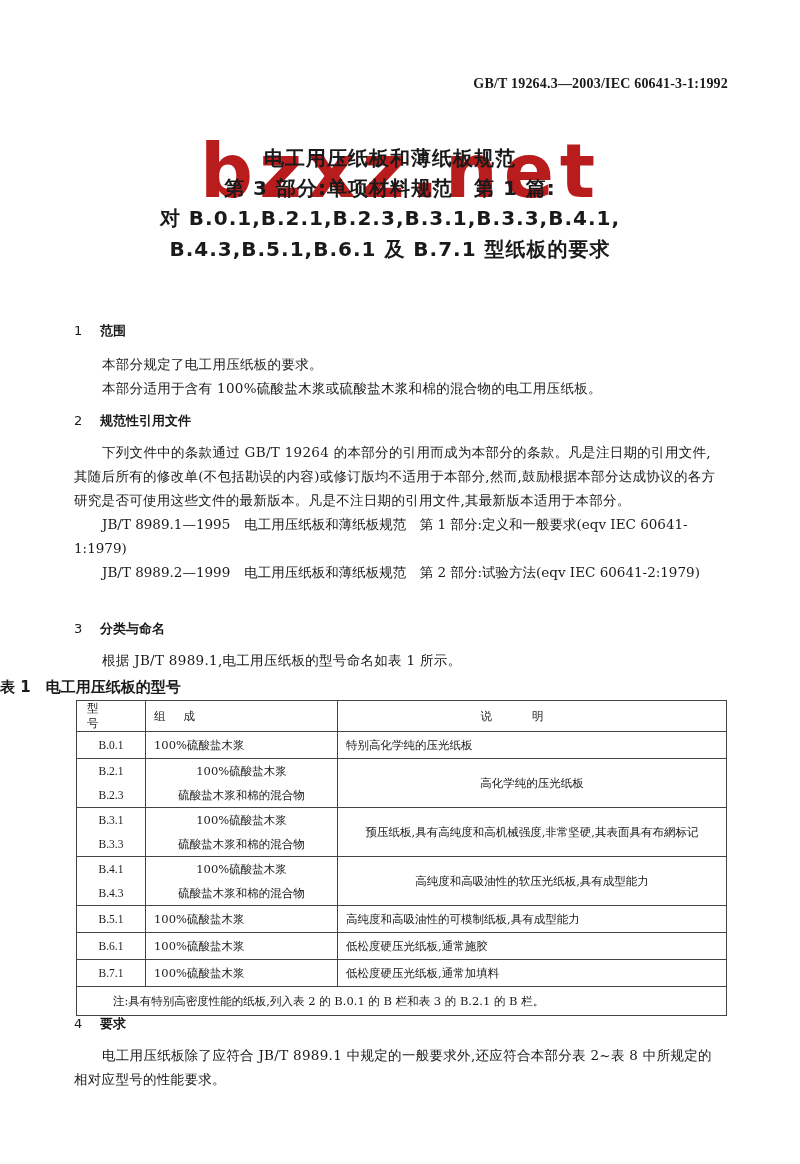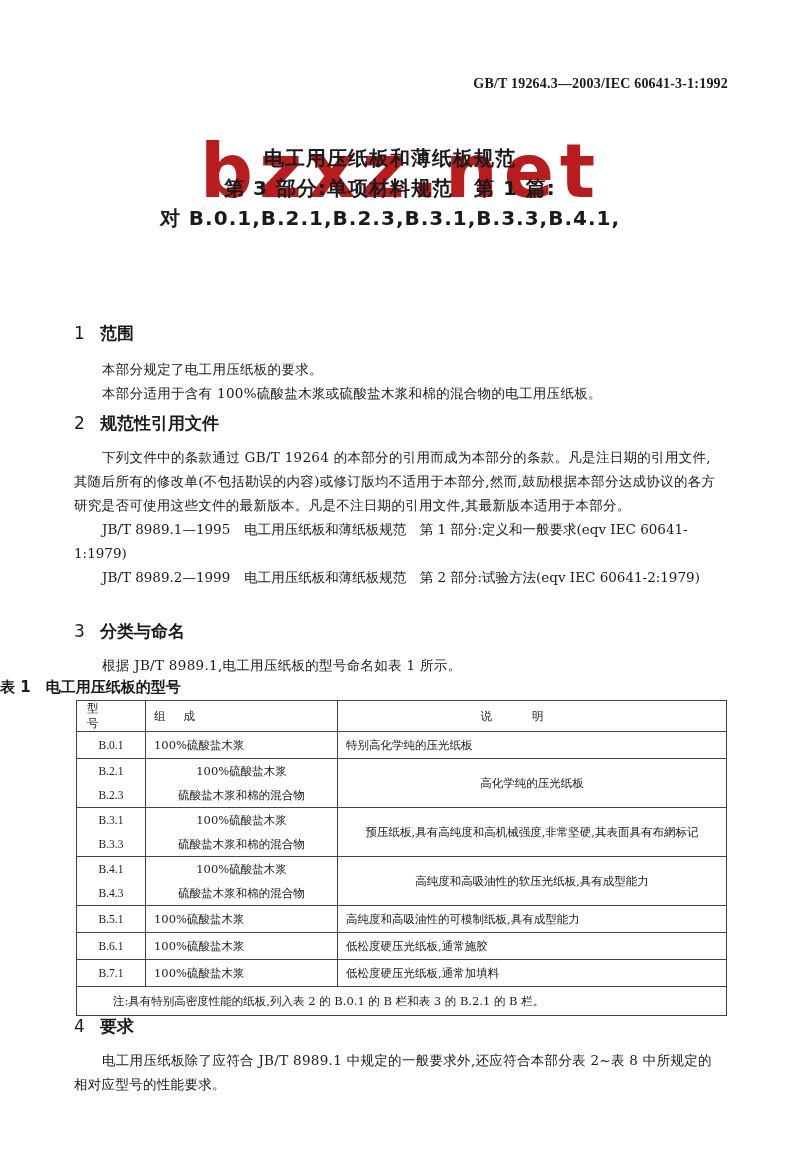--- a/index.html
+++ b/index.html
@@ -21,21 +21,21 @@
   }
   .title-block {
     position: absolute; top: 143px; left: 8px; width: 764px;
     text-align: center; z-index: 1;
     font-family: "DejaVu Sans", sans-serif; font-weight: bold;
   }
   .title-line { font-size: 20px; line-height: 30px; letter-spacing: 1px; }
   .title-line.lg { line-height: 31px; }
 
   .content { position: absolute; left: 74px; width: 650px; font-size: 13.5px; }
-  .h { font-family: "DejaVu Sans", sans-serif; font-weight: bold; font-size: 17px; }
+  .h { font-family: "DejaVu Sans", sans-serif; font-weight: bold; font-size: 13px; }
   .h .num { display: inline-block; width: 26px; font-weight: normal; }
   .p { text-indent: 28px; line-height: 24px; letter-spacing: 0.3px; }
   .ref { text-indent: 28px; line-height: 24px; }
   .ref .gap { display: inline-block; width: 14px; }
 
   .table-caption {
     position: absolute; top: 678px; left: 0; width: 680px; 
     font-family: "DejaVu Sans", sans-serif; font-weight: bold; font-size: 15px;
   }
   table.spec {
@@ -61,20 +61,21 @@
 <body>
 
 <div class="std-number">GB/T 19264.3—2003/IEC 60641-3-1:1992</div>
 
 <div class="watermark">bzxz.net</div>
 
 <div class="title-block">
   <div class="title-line">电工用压纸板和薄纸板规范</div>
   <div class="title-line">第 3 部分:单项材料规范　第 1 篇:</div>
   <div class="title-line lg">对 B.0.1,B.2.1,B.2.3,B.3.1,B.3.3,B.4.1,</div>
+  <div class="title-line lg">B.4.3,B.5.1,B.6.1 及 B.7.1 型纸板的要求</div>
 </div>
 
 <div class="content" style="top:322px;">
   <div class="h">
     <span class="num">1</span><span>范围</span>
   </div>
   <div class="p" style="margin-top:12px;">本部分规定了电工用压纸板的要求。</div>
   <div class="p">本部分适用于含有 100%硫酸盐木浆或硫酸盐木浆和棉的混合物的电工用压纸板。</div>
 </div>
 

